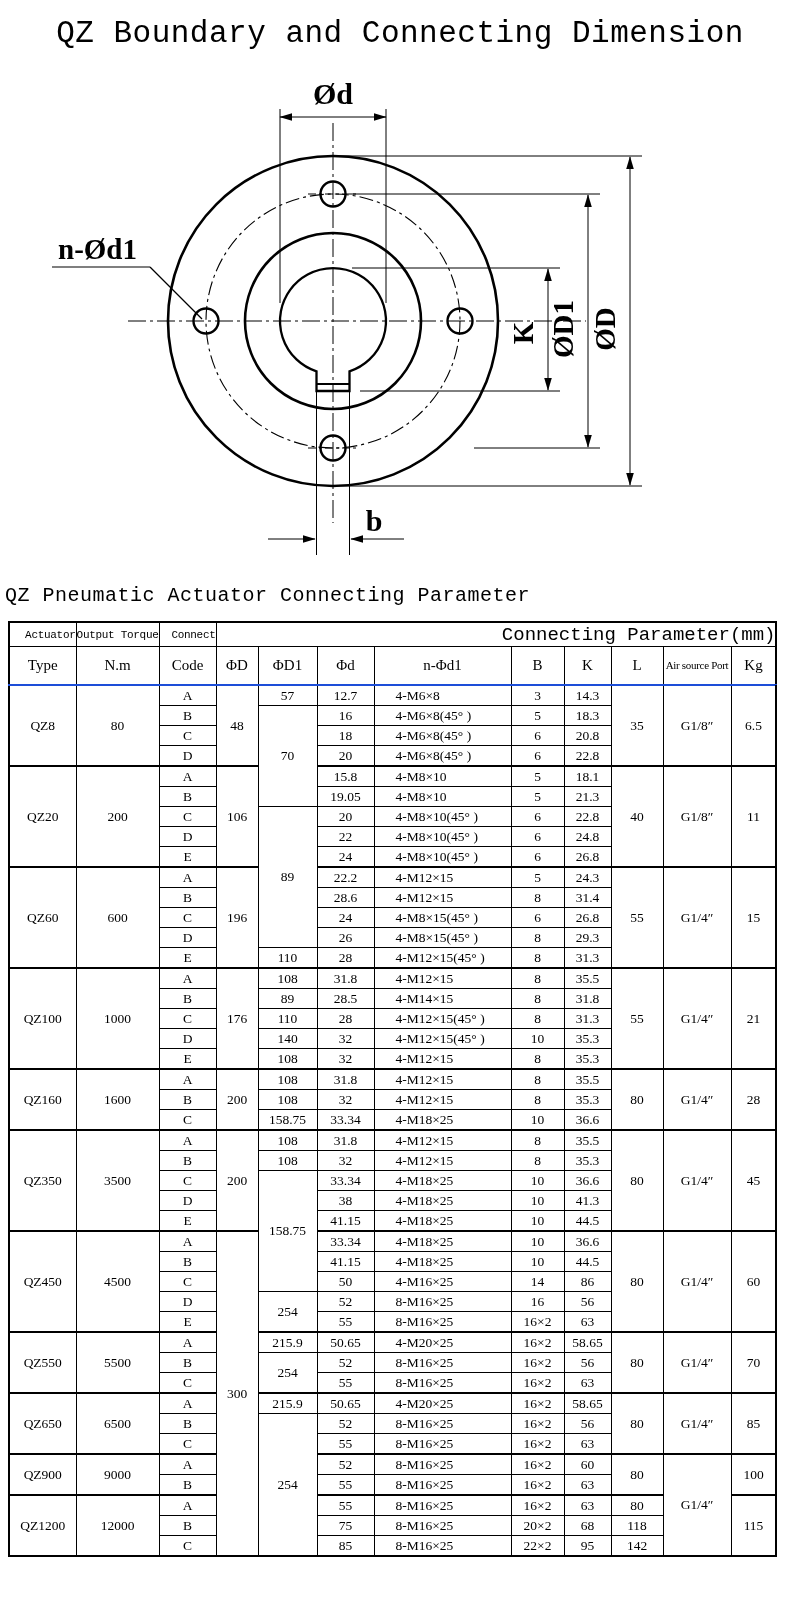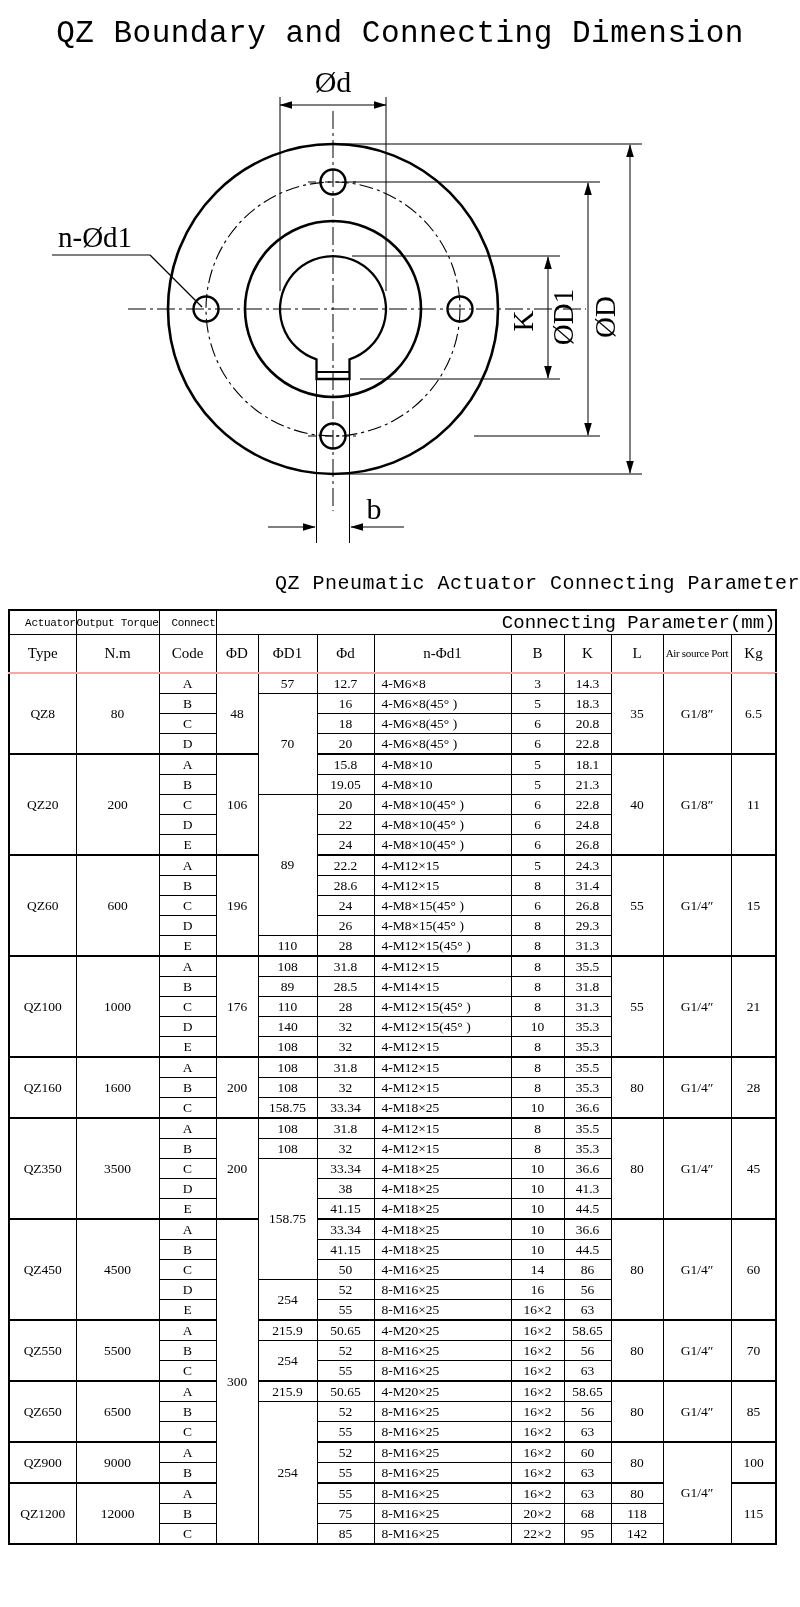--- a/index.html
+++ b/index.html
@@ -1,32 +1,32 @@
 <!DOCTYPE html>
 <html><head>
 <meta charset="utf-8">
 <style>
   html,body{margin:0;padding:0;background:#fff;color:#000;}
   body{width:800px;font-family:"Liberation Serif","DejaVu Serif",serif;}
   .page-title{font-family:"Liberation Mono","DejaVu Sans Mono",monospace;font-weight:normal;
     font-size:31px;text-align:center;margin:16px 0 0 0;letter-spacing:0.5px;}
-  .diagram-wrap{width:648px;height:495px;margin-top:8px;}
+  .diagram-wrap{width:648px;height:495px;margin-top:20px;font-weight:bold;}
   .sub-title{font-family:"Liberation Mono","DejaVu Sans Mono",monospace;font-weight:normal;
-    font-size:20px;margin:18px 0 14px 5px;letter-spacing:0.5px;text-align:right;}
+    font-size:20px;margin:18px 0 14px 5px;letter-spacing:0.5px;}
   table{border-collapse:collapse;table-layout:fixed;width:767px;margin-left:8px;border:2px solid #000;}
   th,td{border:1px solid #000;text-align:center;vertical-align:middle;padding:0;overflow:hidden;}
   thead tr.h1row th{height:23px;font-family:"Liberation Mono","DejaVu Sans Mono",monospace;
     font-weight:normal;font-size:11px;letter-spacing:-0.3px;white-space:nowrap;text-align:right;}
   thead tr.h1row th.cp{font-size:19px;letter-spacing:0;}
   thead tr.h2row th{height:37px;font-weight:normal;font-size:15px;white-space:nowrap;}
   thead tr.h2row th.air{font-family:Liberation Serif, serif;
     font-size:11px;white-space:normal;line-height:1.25;letter-spacing:-0.3px;}
-  thead tr.h2row th{border-bottom:2px solid #fca5a5;margin-top:44px;}
+  thead tr.h2row th{border-bottom:2px solid #1d4ed8;margin-top:44px;}
   tbody td{height:19px;font-size:13.5px;white-space:nowrap;}
-  tbody td.ln{text-align:left;padding-left:7px;}
+  tbody td.ln{text-align:left;padding-left:21px;}
   tbody tr.gb td{border-top:2px solid #000;}
   svg text{font-family:"Liberation Serif","DejaVu Serif",serif;}
 </style>
 </head>
 <body>
 
 <h1 class="page-title">QZ Boundary and Connecting Dimension</h1>
 
 <div class="diagram-wrap">
 <svg width="800" height="495" viewBox="0 0 800 495">

